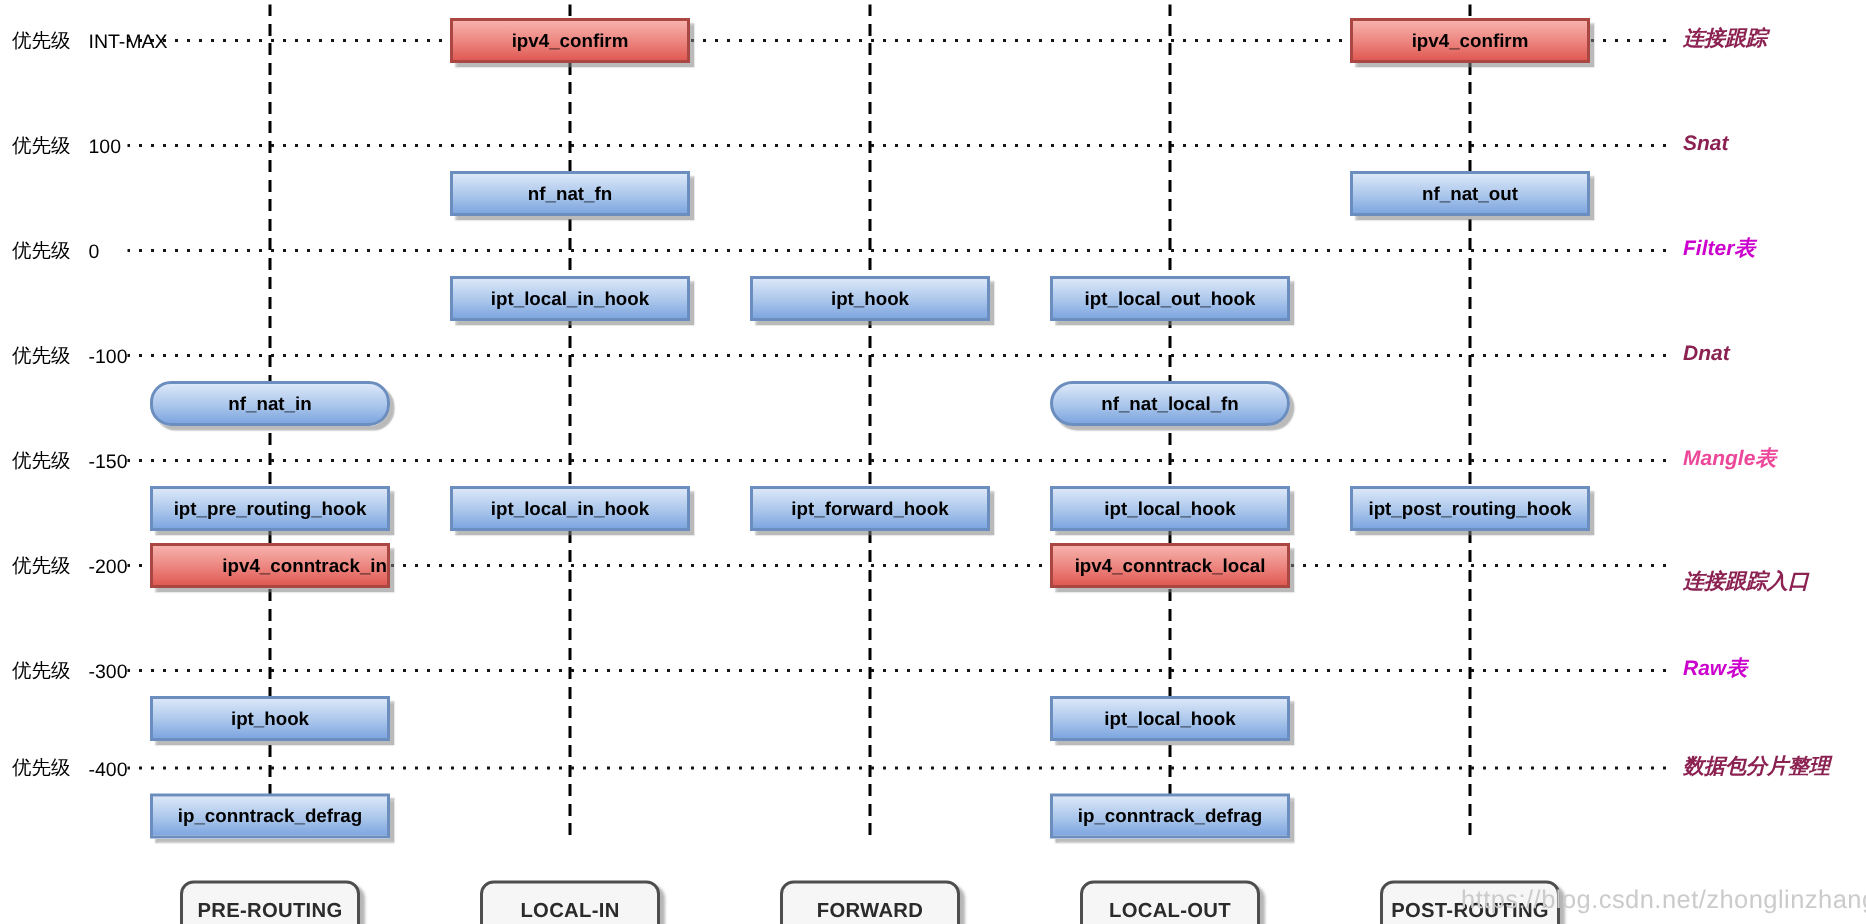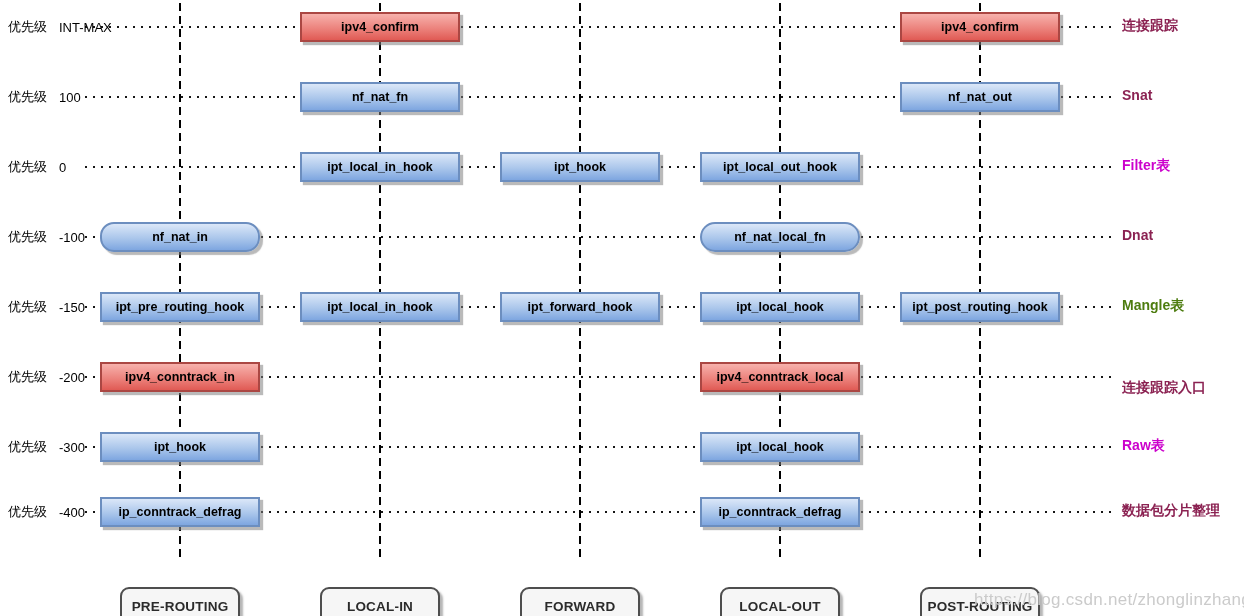--- a/index.html
+++ b/index.html
@@ -13,31 +13,32 @@
   }
   .hdots{
     position:absolute;left:85px;width:1030px;height:2px;
     background:repeating-linear-gradient(to right,#161616 0 2px,transparent 2px 8px);
   }
   .prio{
     position:absolute;left:8px;display:flex;gap:12px;align-items:center;
     font-size:13px;color:#000;white-space:nowrap;text-align:right;
   }
   .annot{
-    position:absolute;left:1122px;font-weight:bold;font-size:14px;white-space:nowrap;
+    position:absolute;left:1122px;font-weight:bold;font-size:14px;white-space:nowrap;font-style:italic;
   }
   .hook{
     position:absolute;width:160px;height:30px;box-sizing:border-box;
     display:flex;align-items:center;justify-content:center;
     font-size:12.5px;font-weight:bold;color:#000;
     box-shadow:3px 3px 1px rgba(130,130,130,0.55);
   }
   .hook.blue{
     background:linear-gradient(180deg,#dbe7f8 0%,#aac6eb 55%,#7ea6e0 100%);
     border:2px solid #6c8ebf;
+    margin-top:32px;
   }
   .hook.red{
     background:linear-gradient(180deg,#f7b1ac 0%,#ec837d 55%,#e05a54 100%);
     border:2px solid #ab4743;
   }
   .chain{
     position:absolute;top:587px;width:120px;height:38px;box-sizing:border-box;
     display:flex;align-items:center;justify-content:center;
     background:#f6f6f6;border:2px solid #4e4e4e;border-radius:9px;
     font-size:13.5px;font-weight:bold;color:#2b2b2b;letter-spacing:.2px;
@@ -127,42 +128,42 @@
       <div class="hook blue" style="left: 100px; top: 222px; border-radius: 14px;">
         <div class="">nf_nat_in</div>
       </div>
       <div class="hook blue" style="left: 700px; top: 222px; border-radius: 15px;">
         <div class="">nf_nat_local_fn</div>
       </div>
       <div class="prio" style="top: 298px;">
         <div class="">优先级</div>
         <div class="">-150</div>
       </div>
-      <div class="annot" style="top: 297px; color: #4d7c0f;">Mangle表</div>
+      <div class="annot" style="top: 297px; color: #ec4899;">Mangle表</div>
       <div class="hook blue" style="left: 100px; top: 292px;">
         <div class="">ipt_pre_routing_hook</div>
       </div>
       <div class="hook blue" style="left: 300px; top: 292px;">
         <div class="">ipt_local_in_hook</div>
       </div>
       <div class="hook blue" style="left: 500px; top: 292px;">
         <div class="">ipt_forward_hook</div>
       </div>
       <div class="hook blue" style="left: 700px; top: 292px;">
         <div class="">ipt_local_hook</div>
       </div>
       <div class="hook blue" style="left: 900px; top: 292px;">
         <div class="">ipt_post_routing_hook</div>
       </div>
       <div class="prio" style="top: 368px;">
         <div class="">优先级</div>
         <div class="">-200</div>
       </div>
       <div class="annot" style="top: 367px; color: rgb(139, 34, 82); margin-top: 12px;">连接跟踪入口</div>
-      <div class="hook red" style="left: 100px; top: 362px;">
+      <div class="hook red" style="left: 100px; top: 362px; justify-content: flex-end;">
         <div class="">ipv4_conntrack_in</div>
       </div>
       <div class="hook red" style="left: 700px; top: 362px;">
         <div class="">ipv4_conntrack_local</div>
       </div>
       <div class="prio" style="top: 438px;">
         <div class="">优先级</div>
         <div class="">-300</div>
       </div>
       <div class="annot" style="top: 437px; color: rgb(204, 0, 204);">Raw表</div>

